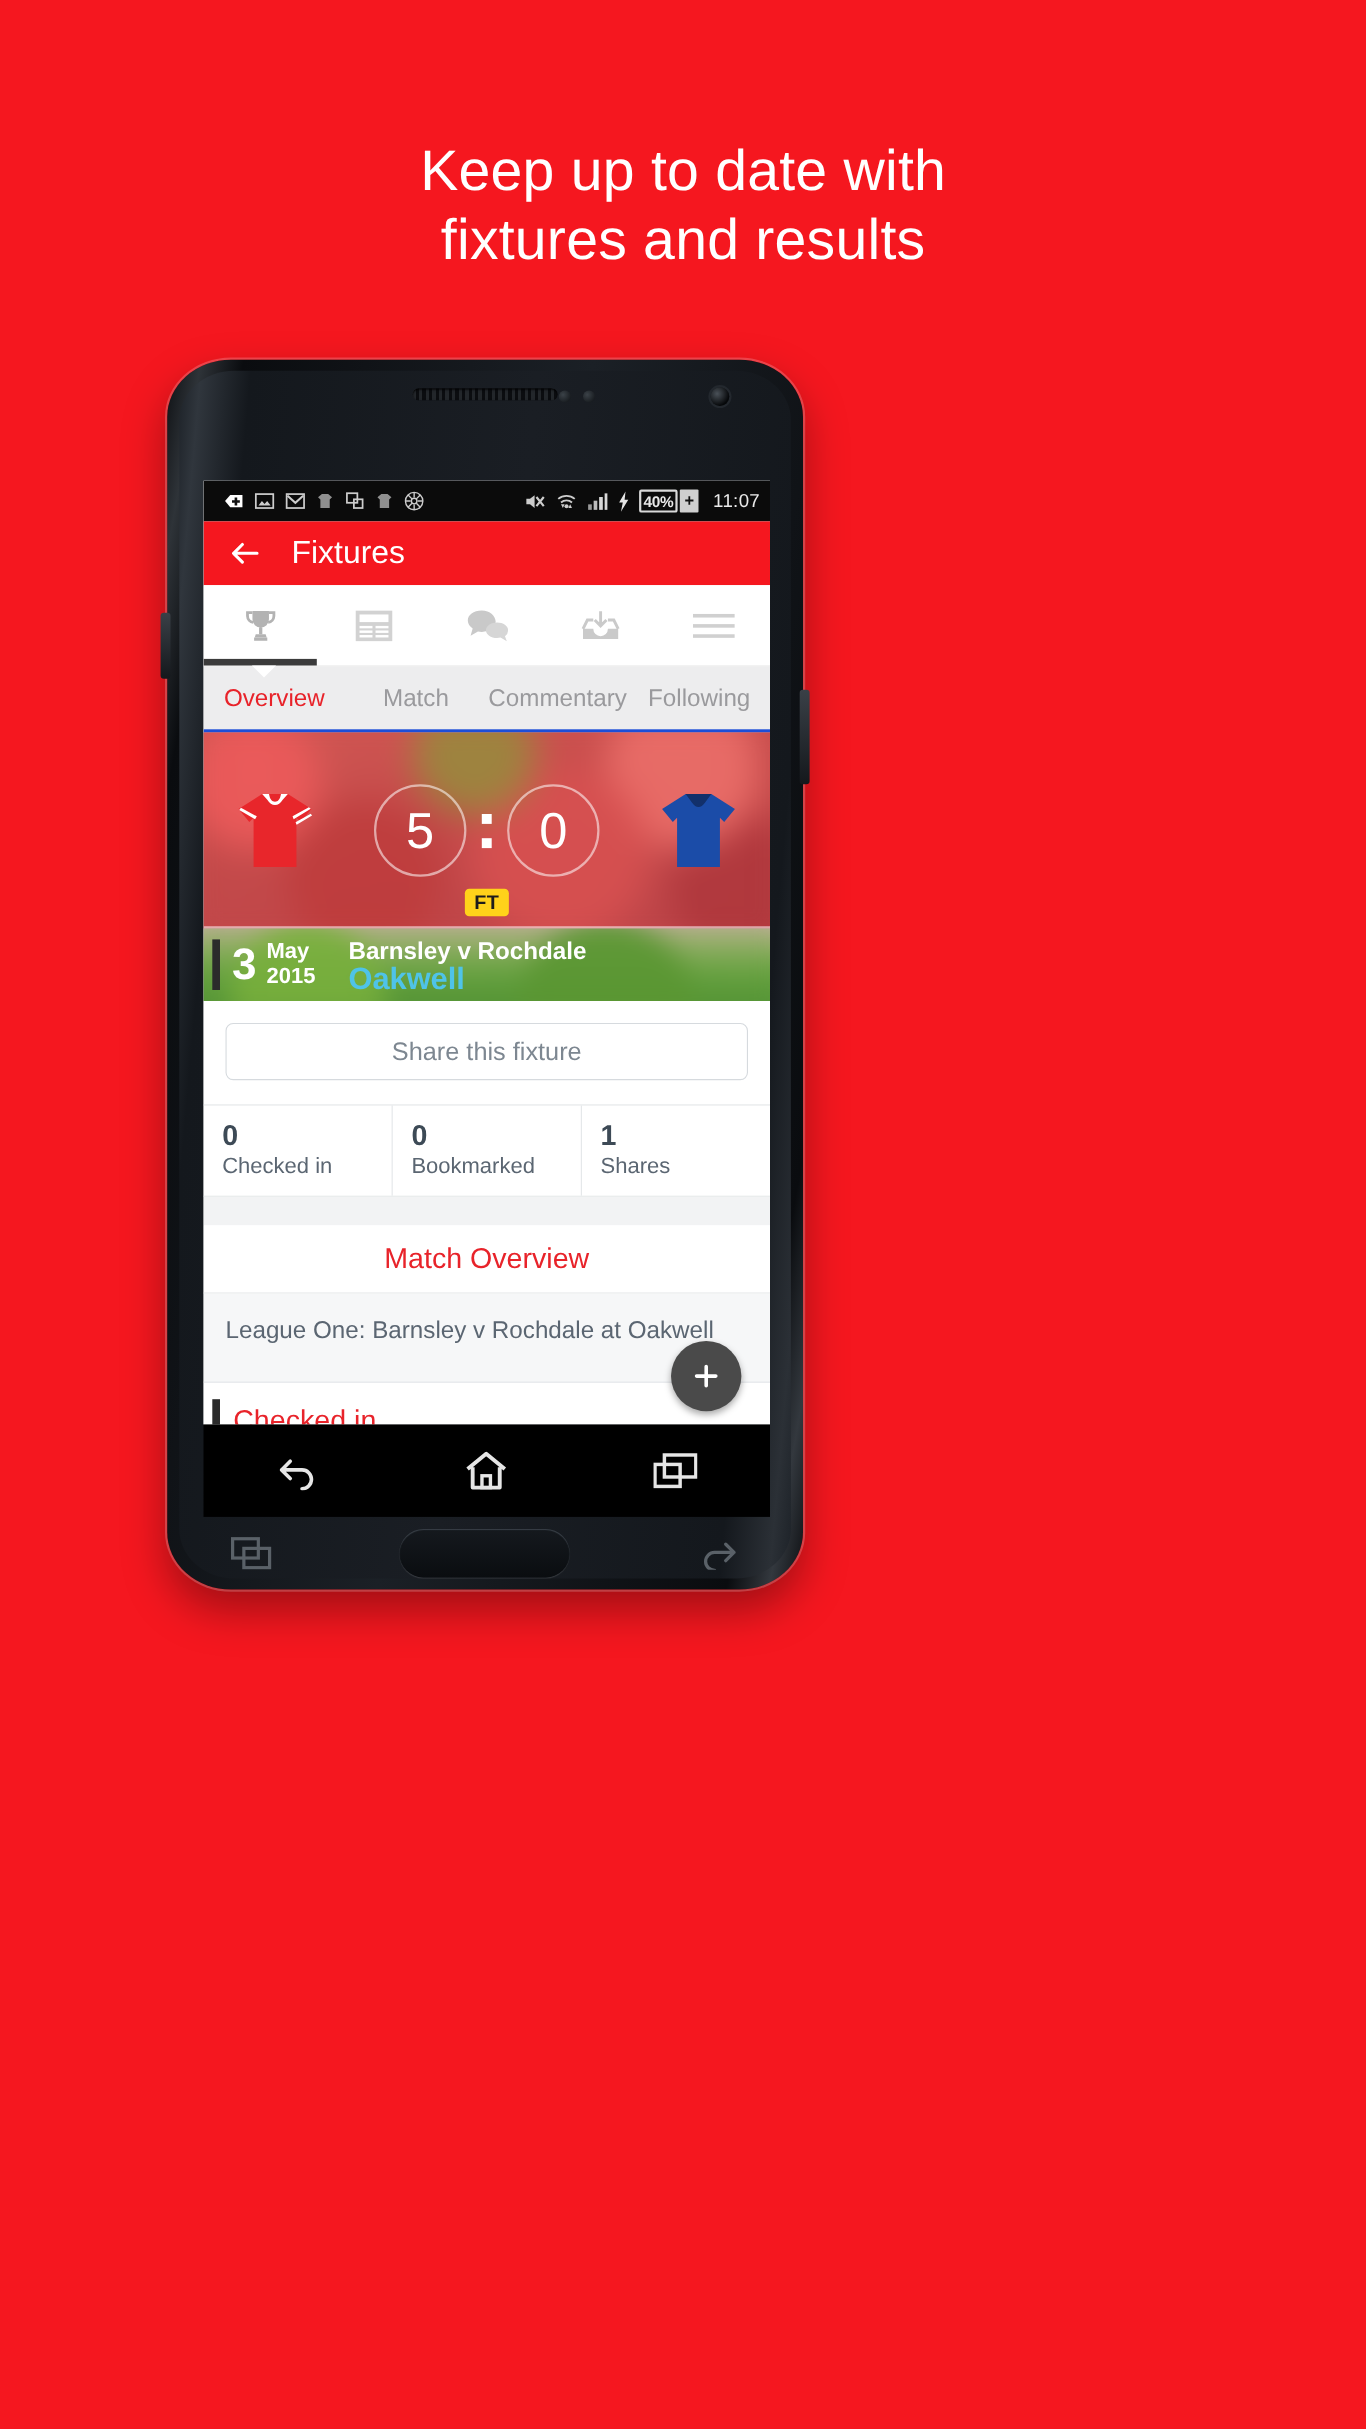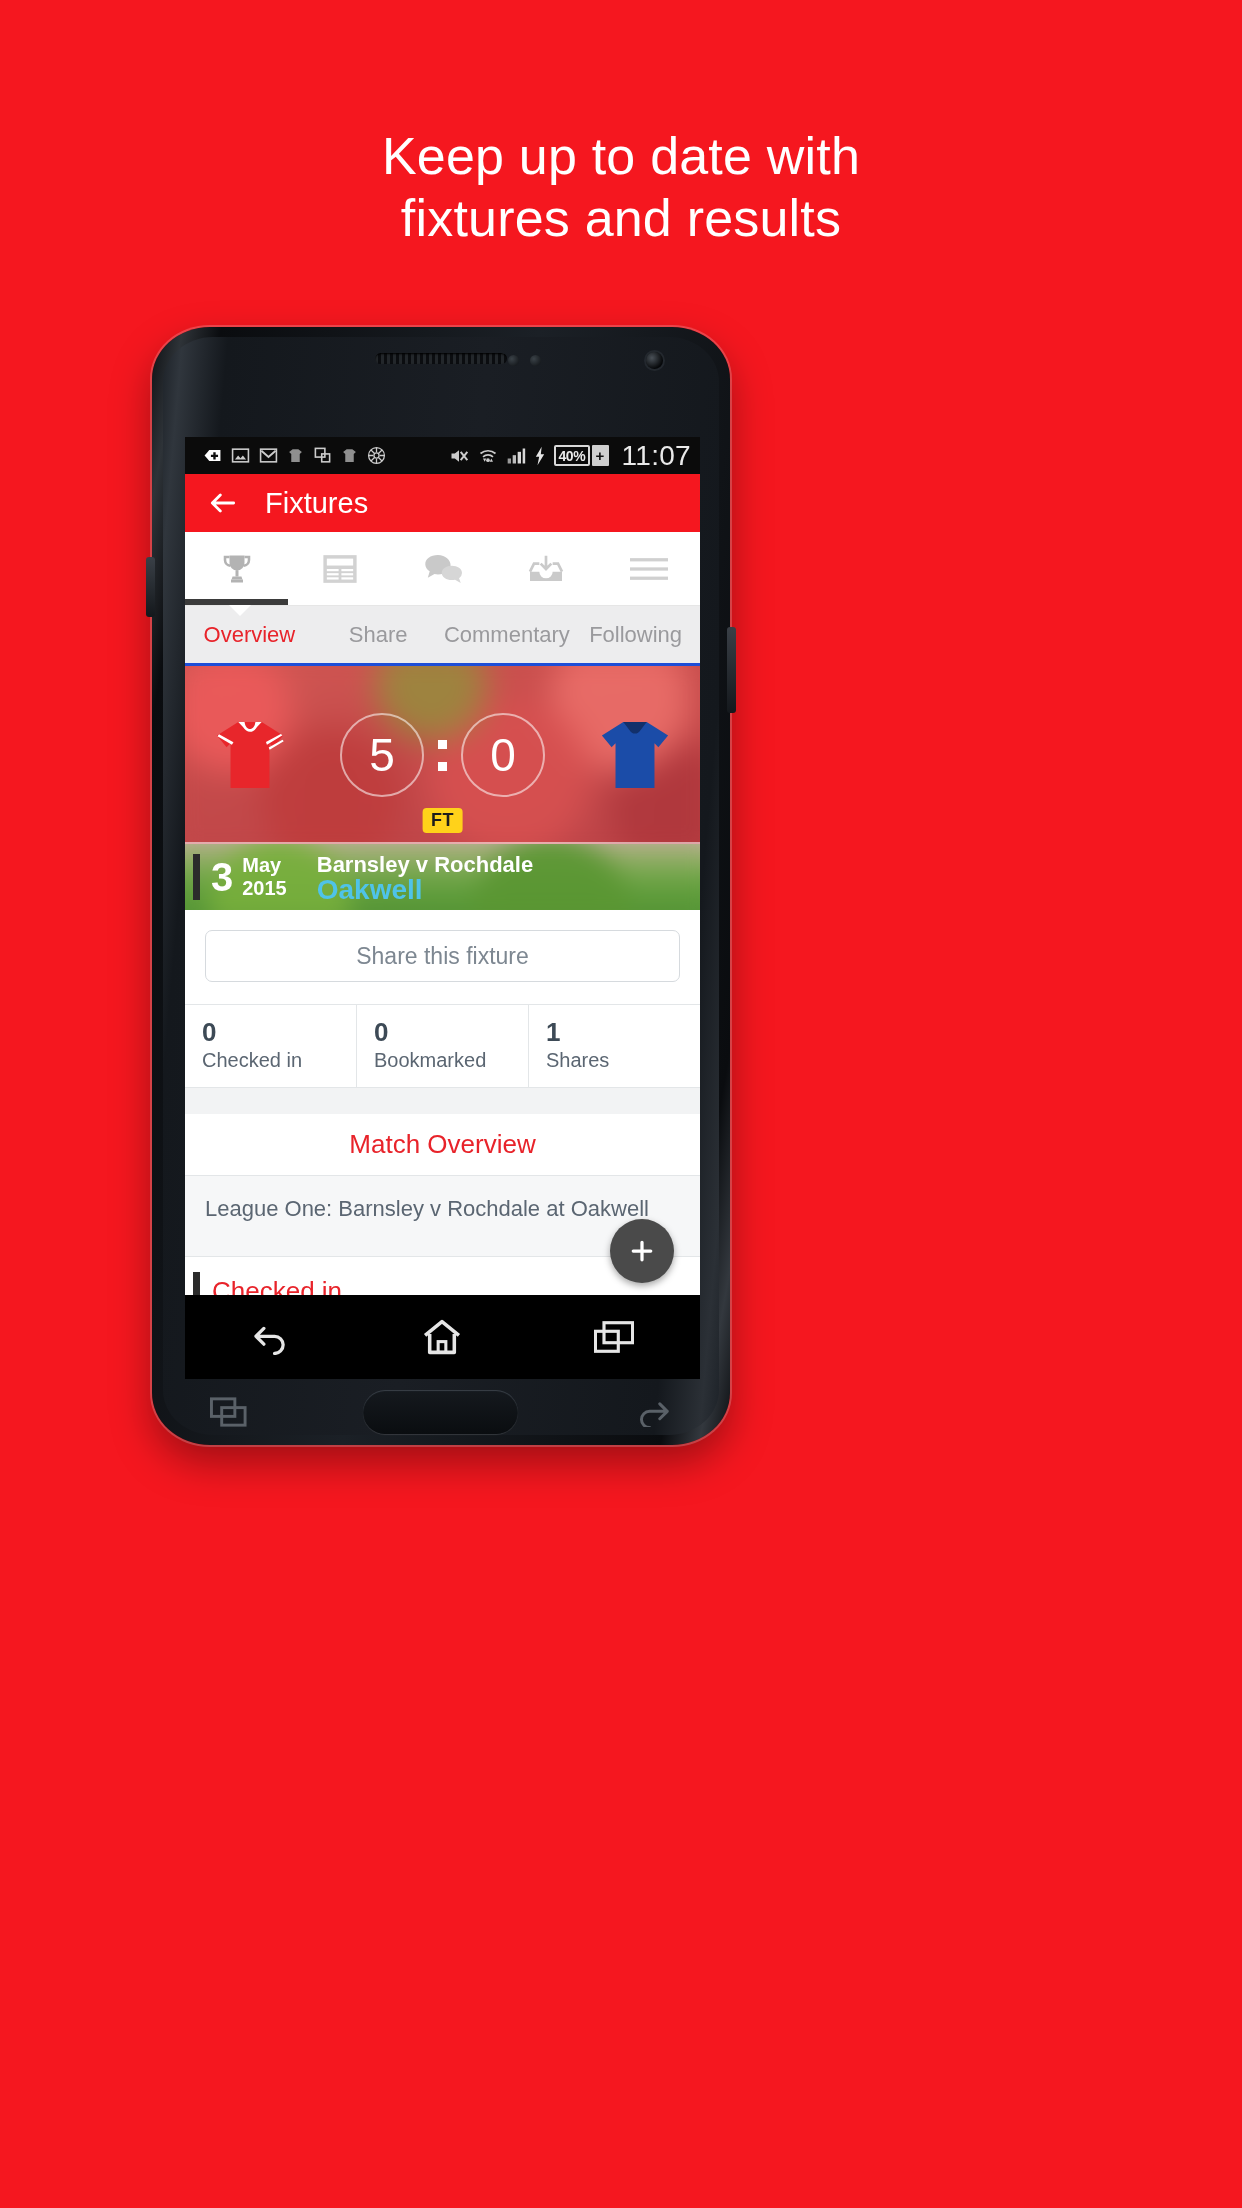--- a/index.html
+++ b/index.html
@@ -70,21 +70,21 @@
   }
 
   
   .statusbar{
     height:37px; background:#0b0b0b; display:flex; align-items:center;
     padding:0 9px 0 18px; color:#d8d8d8;
   }
   .sb-left{ display:flex; align-items:center; gap:9px; flex:1; }
   .sb-right{ display:flex; align-items:center; gap:7px; }
   .sb-ic{ display:block; }
-  .sb-time{ font-size:28px; color:#eaeaea; letter-spacing:0.3px; margin-left:6px; }
+  .sb-time{ font-size:17px; color:#eaeaea; letter-spacing:0.3px; margin-left:6px; }
   .batt{
     display:flex; align-items:center; height:21px;
   }
   .batt-body{
     border:2px solid #d9d9d9; border-radius:2px; height:21px;
     display:flex; align-items:center; padding:0 2px;
     font-size:14px; color:#e9e9e9; font-weight:700; letter-spacing:-.3px;
   }
   .batt-plus{
     background:#cfcfcf; color:#111; font-size:15px; font-weight:700;
@@ -373,21 +373,21 @@
             <rect y="7.8" width="28" height="2.4" fill="#d0d0d0"></rect>
             <rect y="14.6" width="28" height="2.4" fill="#d0d0d0"></rect>
           </svg>
       </div>
       <div class="icon-underline"></div>
     </div>
 
     <div class="texttabs">
       <div class="tab-caret"></div>
       <div class="texttab active">Overview</div>
-      <div class="texttab">Share</div>
+      <div class="texttab">Match</div>
       <div class="texttab">Commentary</div>
       <div class="texttab">Following</div>
     </div>
 
     <div class="hero">
       <div class="hero-bg"></div>
       <div class="hero-row">
         <svg width="78" height="74" viewBox="0 0 40 38">
           <path fill="#E8262B" d="M14 2h12l11 7-5 6-2-2v23H10V13l-2 2-5-6z"></path>
           <path fill="#fff" d="M14 2h3.2c.4 2.5 1.4 3.6 2.8 3.6S22.4 4.5 22.8 2H26l-2.4 2.6c-1 1.6-2.2 2.5-3.6 2.5s-2.6-.9-3.6-2.5z"></path>

